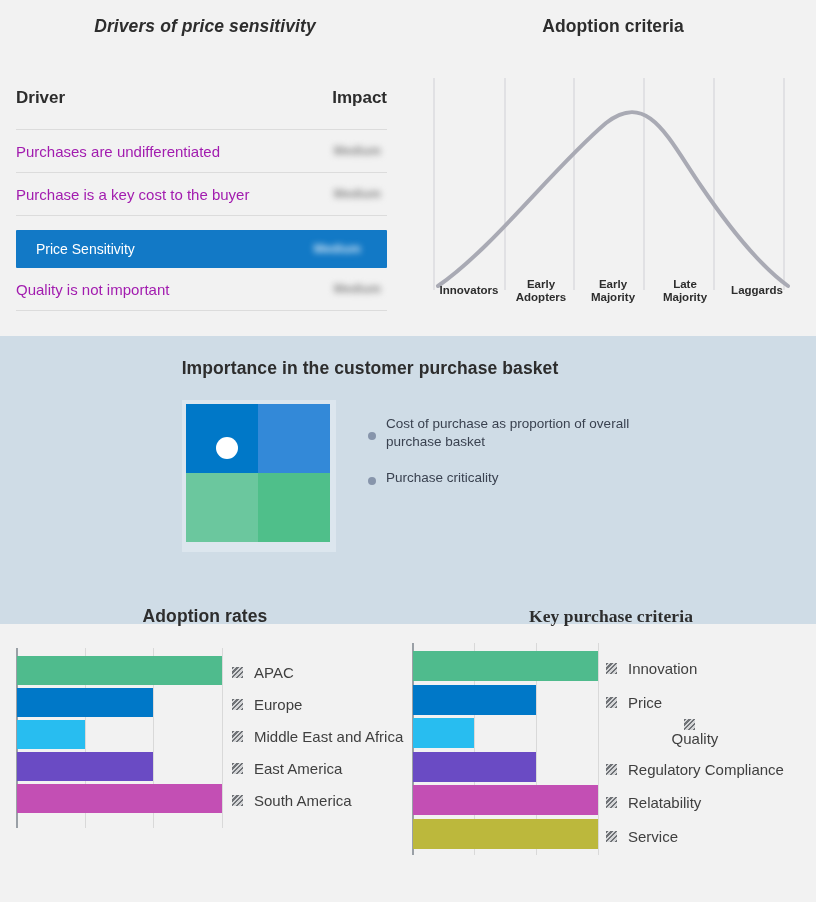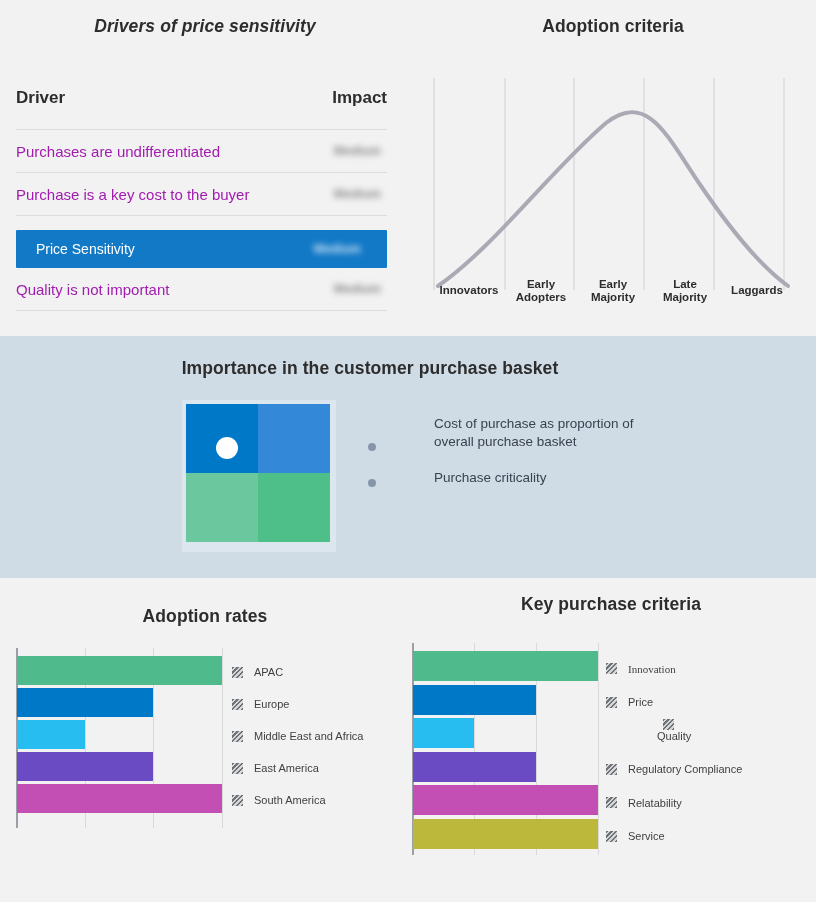--- a/index.html
+++ b/index.html
@@ -47,62 +47,62 @@
   .lc-plot svg { display: block; }
   .lc-labels { position: absolute; left: 23px; top: 272px; width: 360px; height: 40px;
                display: flex; }
   .lc-lab {
     flex: 1 1 0; text-align: center; font-size: 11.5px; font-weight: bold;
     color: #2d2d2d; line-height: 13.5px; display: flex; flex-direction: column;
     justify-content: center; align-items: center; height: 38px;
   }
 
   
-  .sec-basket { position: absolute; left: 0; top: 336px; width: 816px; height: 242px;
+  .sec-basket { position: absolute; left: 0; top: 336px; width: 816px; height: 288px;
                 background: #cfdce6; }
   .sec-basket .panel-title { position: absolute; left: 0; top: 22px; width: 740px; }
   .matrix {
     position: absolute; left: 182px; top: 400px;
     width: 154px; height: 152px; background: #dce6ee; padding: 4px 6px 10px 4px;
   }
   .matrix-inner { position: relative; width: 144px; height: 138px;
                   display: grid; grid-template-columns: 1fr 1fr; grid-template-rows: 1fr 1fr; }
   .q { width: 100%; height: 100%; }
   .dot { position: absolute; left: 30px; top: 33px; width: 22px; height: 22px;
          background: #ffffff; border-radius: 50%; }
 
   .legend-basket { position: absolute; left: 368px; top: 415px; width: 300px; }
-  .lg-item { display: flex; align-items: flex-end; margin-bottom: 18px; gap: 48px; }
+  .lg-item { display: flex; align-items: center; margin-bottom: 18px; }
   .lg-bullet { width: 8px; height: 8px; border-radius: 50%; background: #8795ab;
                margin: 6px 10px 0 0; flex: none; }
   .lg-text { font-size: 13.5px; color: #3a4250; line-height: 18px; }
 
   
   .sec-adopt { position: absolute; left: 0; top: 578px; width: 410px; height: 324px; }
   .sec-adopt .panel-title { position: absolute; left: 0; top: 28px; width: 410px; }
 
   
   .sec-criteria { position: absolute; left: 406px; top: 578px; width: 410px; height: 324px; }
-  .sec-criteria .panel-title { position: absolute; left: 0; top: 16px; width: 410px; }
+  .sec-criteria .panel-title { position: absolute; left: 0; top: 28px; width: 410px; font-family: Liberation Serif, serif; }
 
   .barchart { position: absolute; }
   .bc-grid { position: absolute; top: 0; left: 0; height: 100%; width: 100%; }
   .gl { position: absolute; top: 0; width: 1px; height: 100%; background: #d9d9d9; }
   .axis { position: absolute; top: 0; left: 0; width: 1.5px; height: 100%; background: #9aa0a6; }
   .bar { position: absolute; height: 29px; }
 
   .bc-legend { position: absolute; }
   .bcl-item { display: flex; align-items: center; }
   .hatch {
     width: 11px; height: 11px; flex: none; margin-right: 11px;
     background:
       repeating-linear-gradient(135deg,#6f7276 0 1.6px,#d5d6d8 1.6px 3.4px);
     border: 0px;
   }
-  .bcl-text { font-size: 11px; color: #3f3f3f; white-space: nowrap; }
+  .bcl-text { font-size: 15px; color: #3f3f3f; white-space: nowrap; }
 </style>
 </head>
 <body>
 
 <div class="page">
 
   <div class="sec-drivers">
     <div class="panel-title">Drivers of price sensitivity</div>
 
     <div class="table">
@@ -256,21 +256,21 @@
           <div class="bar" style="left: 1px; top: 8px; height: 30px; width: 185px; background: rgb(79, 187, 141);"></div>
           <div class="bar" style="left: 1px; top: 41.5px; height: 30px; width: 123px; background: rgb(0, 120, 200);"></div>
           <div class="bar" style="left: 1px; top: 75px; height: 30px; width: 61px; background: rgb(40, 189, 240);"></div>
           <div class="bar" style="left: 1px; top: 108.5px; height: 30px; width: 123px; background: rgb(106, 75, 196);"></div>
           <div class="bar" style="left: 1px; top: 142px; height: 30px; width: 185px; background: rgb(195, 79, 180);"></div>
           <div class="bar" style="left: 1px; top: 175.5px; height: 30px; width: 185px; background: rgb(188, 184, 60);"></div>
         </div>
     </div>
 
     <div class="bc-legend" id="bc1-legend" style="left:200px; top:74px;">
-        <div class="bcl-item" style="height: 33.5px; font-family: Liberation Serif, serif;">
+        <div class="bcl-item" style="height: 33.5px;">
           <span class="hatch"></span>
           <span class="bcl-text">Innovation</span>
         </div>
         <div class="bcl-item" style="height: 33.5px;">
           <span class="hatch"></span>
           <span class="bcl-text">Price</span>
         </div>
         <div class="bcl-item" style="height: 33.5px; flex-direction: column;">
           <span class="hatch"></span>
           <span class="bcl-text">Quality</span>

